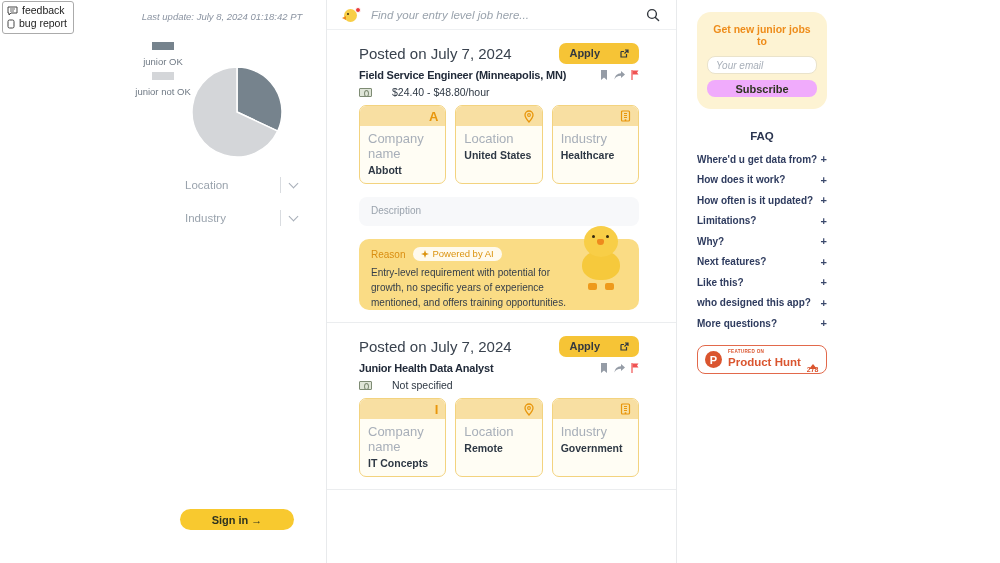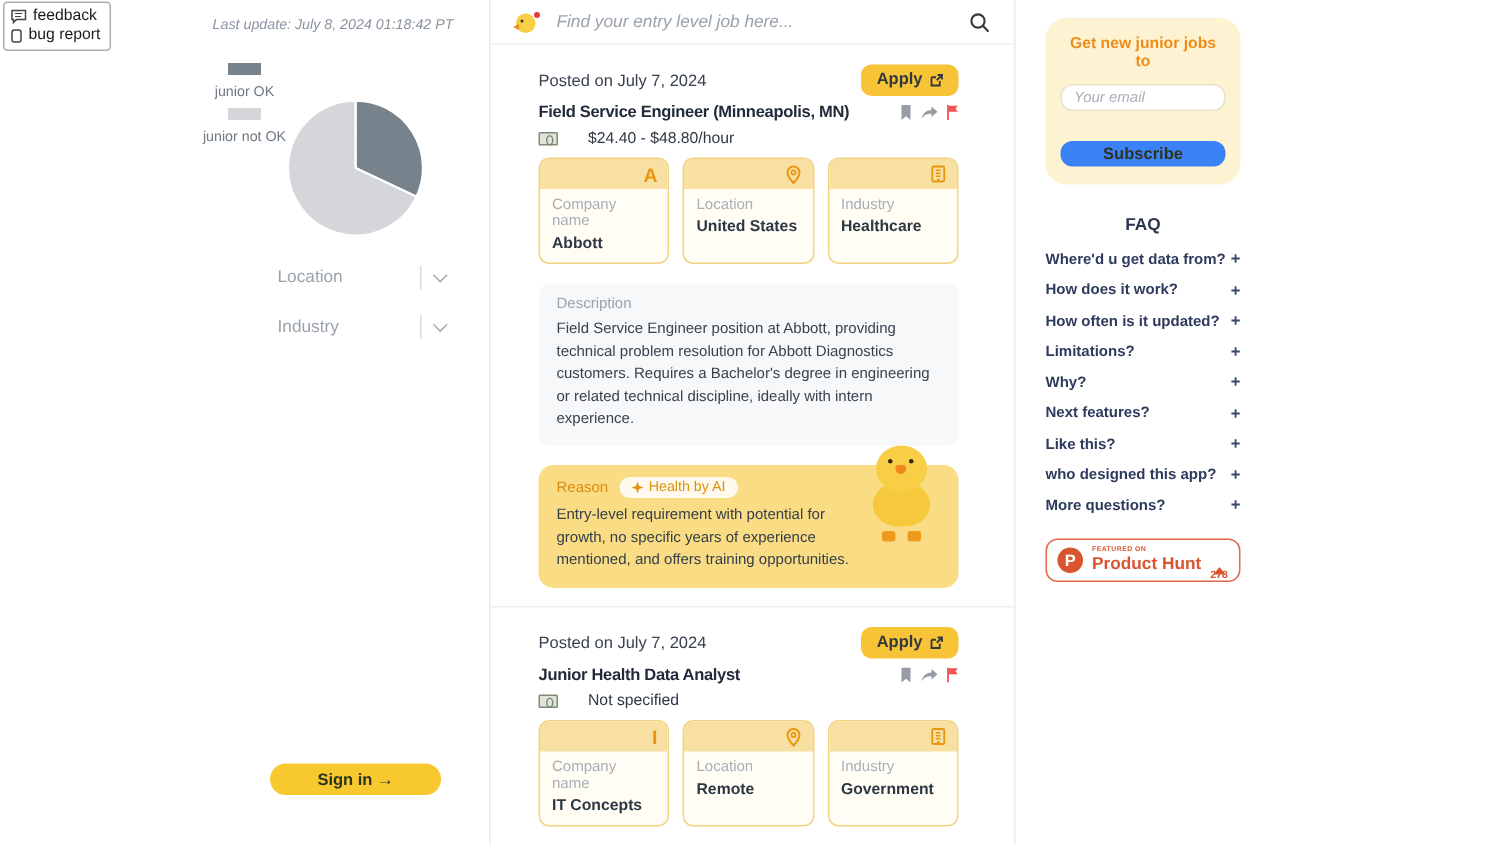--- a/index.html
+++ b/index.html
@@ -40,44 +40,44 @@
   .chick-beak-s { position:absolute; left:-2px; top:9px; width:0; height:0;
     border-top:2px solid transparent; border-bottom:2px solid transparent; border-right:4px solid #EE8A1C; }
   .notif-dot { position:absolute; right:0; top:0; width:6px; height:6px; border-radius:50%;
     background:#E93A3A; border:1px solid #fff; }
   .search-input { flex:1; border:none; outline:none; font-family:inherit; font-size:11.5px;
     font-style:italic; color:#39424E; background:transparent; }
   .search-input::placeholder { color:#9AA3AD; }
   .jobs-list { height:533px; overflow:hidden; }
   .job-card { padding:13px 37px 12px 32px; border-bottom:1px solid #EBEDEF; }
   .posted-row { display:flex; justify-content:space-between; align-items:center; }
-  .posted { font-size:11px; color:#39424E; }
-  .apply-btn { display:inline-flex; align-items:center; gap:5px; background:#F6C436; border:none;
+  .posted { font-size:15px; color:#39424E; }
+  .apply-btn { display:inline-flex; align-items:center; gap:20px; background:#F6C436; border:none;
     border-radius:7px; padding:4px 10px 5px; font-family:inherit; font-size:11px; font-weight:bold;
     color:#33383F; cursor:pointer; }
   .title-row { display:flex; justify-content:space-between; align-items:center; margin-top:5px; }
   .job-title { font-size:11px; font-weight:bold; color:#222B3A; letter-spacing:-0.2px; }
   .title-icons { display:flex; align-items:center; gap:6px; }
   .salary-row { display:flex; align-items:center; gap:20px; margin-top:5px; font-size:10.5px; color:#2E3844; }
   .money-icon { width:13px; height:9px; background:#DFE5D8; border:1px solid #7E8B74; border-radius:1px;
     position:relative; }
   .money-icon::after { content:""; position:absolute; left:4px; top:1px; width:3px; height:5px;
     border:1px solid #7E8B74; border-radius:50%; }
   .info-cards { display:flex; gap:9px; margin-top:7px; }
   .info-card { width:88px; border:1px solid #F3D37F; border-radius:7px; background:#FFFDF4; overflow:hidden; }
   .info-band { height:20px; background:#F8DFA2; display:flex; justify-content:flex-end; align-items:center;
     padding:0 7px; }
   .letter-icon { font-size:13px; font-weight:bold; color:#E8960C; line-height:1; }
   .info-body { padding:5px 8px 7px; }
-  .info-label { font-size:10px; color:#A8AFB9; }
+  .info-label { font-size:13px; color:#A8AFB9; }
   .info-value { font-size:10.5px; font-weight:bold; color:#2E3844; margin-top:3px; }
   .desc-box { background:#F7F8FA; border-radius:8px; padding:8px 12px 10px; margin-top:13px; }
   .desc-label { font-size:10px; color:#9AA3AD; }
   .desc-text { font-size:10px; color:#39434F; line-height:1.5; margin-top:4px; }
-  .reason-box { background:#FADC85; border-radius:10px; padding:8px 12px 11px; margin-top:13px; position:relative; }
+  .reason-box { background:#FADC85; border-radius:10px; padding:8px 12px 0; margin-top:13px; position:relative; }
   .reason-head { display:flex; align-items:center; gap:8px; }
   .reason-label { font-size:10px; color:#D98E12; }
   .ai-pill { background:rgba(255,255,255,.85); border-radius:9px; padding:1px 8px 2px; font-size:9.5px;
     color:#DB930F; display:inline-flex; align-items:center; gap:3px; }
   .reason-text { font-size:10px; color:#343E49; line-height:1.5; margin-top:4px; width:82%; }
   .mascot { position:absolute; right:14px; top:-13px; width:46px; height:66px; pointer-events:none; }
   .chick-head { position:absolute; left:5px; top:0; width:34px; height:31px; border-radius:50%; background:#F8CE47; }
   .chick-eye-l { position:absolute; left:13px; top:9px; width:3px; height:3px; border-radius:50%; background:#33270e; }
   .chick-eye-r { position:absolute; left:27px; top:9px; width:3px; height:3px; border-radius:50%; background:#33270e; }
   .chick-beak { position:absolute; left:18px; top:13px; width:7px; height:6px; background:#EE8A1C;
@@ -86,21 +86,21 @@
   .chick-foot { position:absolute; bottom:2px; width:9px; height:7px; background:#EE9A1C; border-radius:2px; }
   .foot-l { left:9px; } .foot-r { left:26px; }
 
   
   .sidebar-right { position:absolute; left:677px; top:0; width:323px; height:563px; padding:12px 0 0 20px; }
   .sub-box { width:130px; background:#FDF3D3; border-radius:14px; padding:11px 10px 12px; }
   .sub-title { font-size:10.5px; font-weight:bold; color:#EE8C1A; text-align:center; }
   .sub-input { width:110px; height:18px; margin-top:9px; border:1px solid #EAE3CB; border-radius:8px;
     background:#fff; font-family:inherit; font-size:10px; color:#39424E; padding:0 8px; outline:none;font-style:italic; }
   .sub-input::placeholder { color:#A8AFB9; }
-  .sub-btn { width:110px; height:17px; margin-top:20px; border:none; border-radius:8px; background:#3b82f6;
+  .sub-btn { width:110px; height:17px; margin-top:6px; border:none; border-radius:8px; background:#f0abfc;
     font-family:inherit; font-size:11px; font-weight:bold; color:#2E3320; cursor:pointer; }
   .faq { width:130px; margin-top:21px; }
   .faq-title { text-align:center; font-size:11.5px; font-weight:bold; color:#2B3550; }
   .faq-list { margin-top:11px; }
   .faq-row { display:flex; justify-content:space-between; align-items:center; margin-bottom:8.5px;
     cursor:pointer; }
   .faq-q { font-size:10px; font-weight:bold; color:#2E3B5E; }
   .faq-plus { font-size:11px; color:#3A486B; font-weight:bold; }
   .ph-badge { width:130px; height:29px; margin-top:16px; border:1.5px solid #E2694B; border-radius:8px;
     display:flex; align-items:center; padding:0 8px 0 7px; gap:6px; background:#fff; cursor:pointer; }
@@ -259,30 +259,29 @@
                 </svg>
             </div>
             <div class="info-body">
               <div class="info-label">Industry</div>
               <div class="info-value">Healthcare</div>
             </div>
           </div>
         </div>
         <div class="desc-box">
           <div class="desc-label">Description</div>
-          <div class="desc-text">Field Service Engineer position at Abbott, providing technical problem resolution for Abbott Diagnostics customers. Requires a Bachelor's degree in engineering or related technical discipline, ideally with intern experience.</div>
         </div>
         <div class="reason-box">
           <div class="reason-head">
             <span class="reason-label">Reason</span>
             <span class="ai-pill">
               <svg width="8" height="8" viewBox="0 0 8 8">
                   <path d="M4 0 5 3 8 4 5 5 4 8 3 5 0 4 3 3z" fill="#DB930F"></path>
                 </svg>
-              <span>Health by AI</span>
+              <span>Powered by AI</span>
             </span>
           </div>
           <div class="reason-text">Entry-level requirement with potential for growth, no specific years of experience mentioned, and offers training opportunities.</div>
           <span class="mascot">
             <span class="chick-body"></span>
               <span class="chick-head"></span>
             <span class="chick-eye-l"></span>
               <span class="chick-eye-r"></span>
               <span class="chick-beak"></span>
             <span class="chick-foot foot-l"></span>

